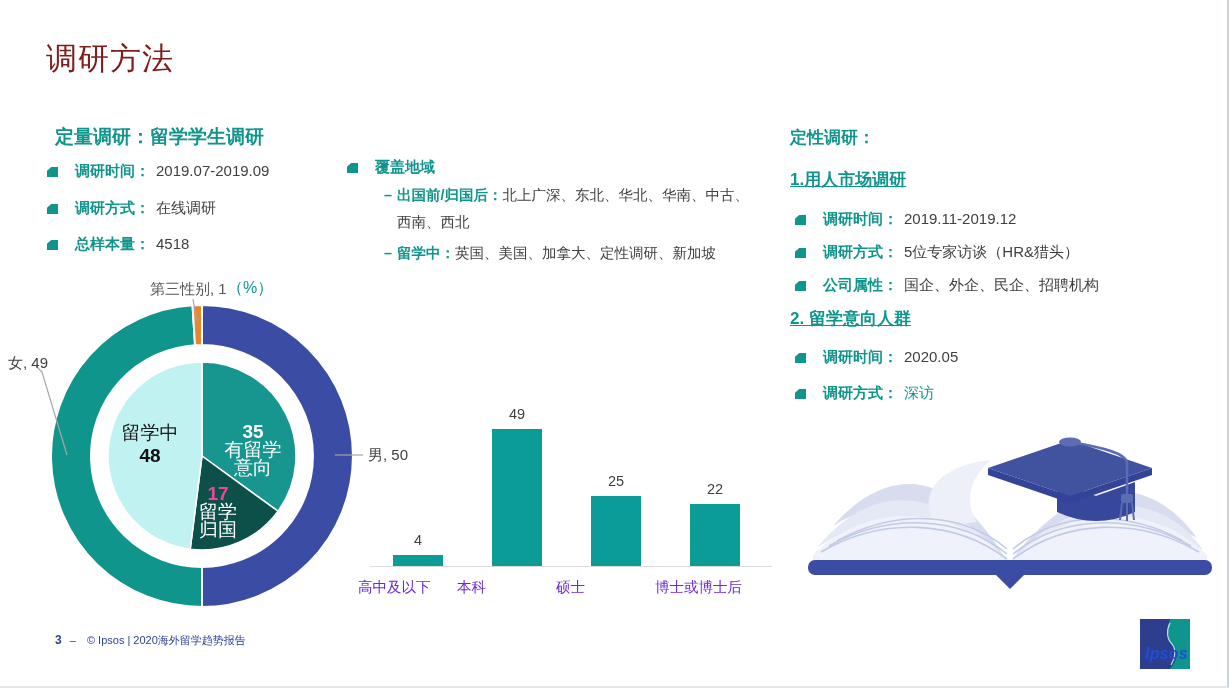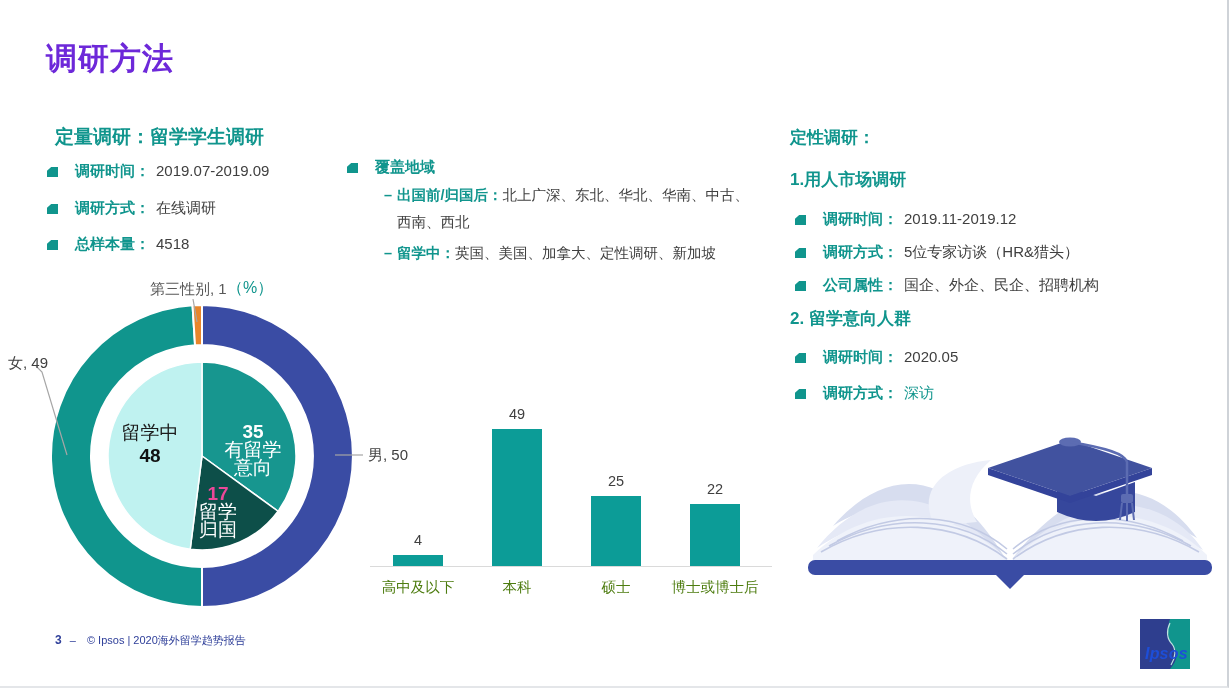--- a/index.html
+++ b/index.html
@@ -3,26 +3,26 @@
 <meta charset="utf-8">
 <style>
   html,body{margin:0;padding:0;background:#fff;}
   .slide{
     position:relative; width:1229px; height:688px; background:#fff; overflow:hidden;
     font-family:"Liberation Sans","DejaVu Sans",sans-serif; color:#404040;
     border-right:2px solid #CFD3D8; border-bottom:2px solid #E4E6E9; box-sizing:border-box;
   }
   .slide-title{
     position:absolute; left:46px; top:38px; margin:0;
-    font-size:31px; font-weight:700; letter-spacing:1px; color:#6d28d9;
+    font-size:31px; font-weight:400; letter-spacing:1px; color:#7f1d1d;
   }
   .sec-heading{position:absolute; margin:0; font-weight:700; color:#10958D;}
   .h19{font-size:19px;}
   .h20{font-size:17px;}
-  .h17{font-size:17px;}
+  .h17{font-size:17px;text-decoration:underline;}
   .bullet-row{position:absolute; display:flex; align-items:flex-start; white-space:nowrap;}
   .bullet{
     display:inline-block; width:11px; height:10px; background:#10958D;
     clip-path:polygon(38% 0,100% 0,100% 100%,0 100%,0 38%);
     margin:5px 10px 0 0; flex:none;
   }
   .bullet-sp{margin-right:17px;}
   .lbl{font-size:15px; font-weight:700; color:#10958D;}
   .val{font-size:15px; color:#404040; margin-left:6px;}
   .val-teal{color:#10958D;}
@@ -31,21 +31,21 @@
   .cov-lbl{color:#10958D; font-weight:700;}
   .pie-outer-label{position:absolute; font-size:15px; white-space:nowrap;}
   .pie-inner-label{position:absolute; text-align:center; font-size:19px; line-height:18px;}
   .pie-inner-label .piv{font-weight:700;}
   .pil-light{color:#FFFFFF;}
   .pil-dark{color:#1C1C1C; line-height:23px;}
   .unit-label{position:absolute; font-size:16px; color:#10958D;}
   .bar-title{position:absolute; font-size:18px; font-weight:700; color:#10958D; text-align:center;}
   .bar{position:absolute; background:#0C9C97;}
   .bar-val{position:absolute; font-size:14.5px; color:#404040; text-align:center;}
-  .bar-cat{position:absolute; font-size:14.5px; color:#4d7c0f; text-align:center; white-space:nowrap;}
+  .bar-cat{position:absolute; font-size:14.5px; color:#6d28d9; white-space:nowrap;}
   .axis-line{position:absolute; background:#DADADA; height:1px;}
   .overlay{position:absolute; left:0; top:0; pointer-events:none;}
   .footer{position:absolute; left:55px; top:633px; font-size:11px; color:#30409A; white-space:nowrap;}
   .footer .pg{font-weight:700; font-size:12px;}
   .footer .sep{margin:0 8px 0 5px;}
   .logo{position:absolute; left:1140px; top:619px; width:50px; height:50px;}
   .logo-text{
     position:absolute; left:5px; bottom:6px; color:#1d4ed8; font-size:16px; font-weight:700;
     font-family:"Liberation Sans","DejaVu Sans",sans-serif; letter-spacing:0.2px;font-style:italic;
   }

